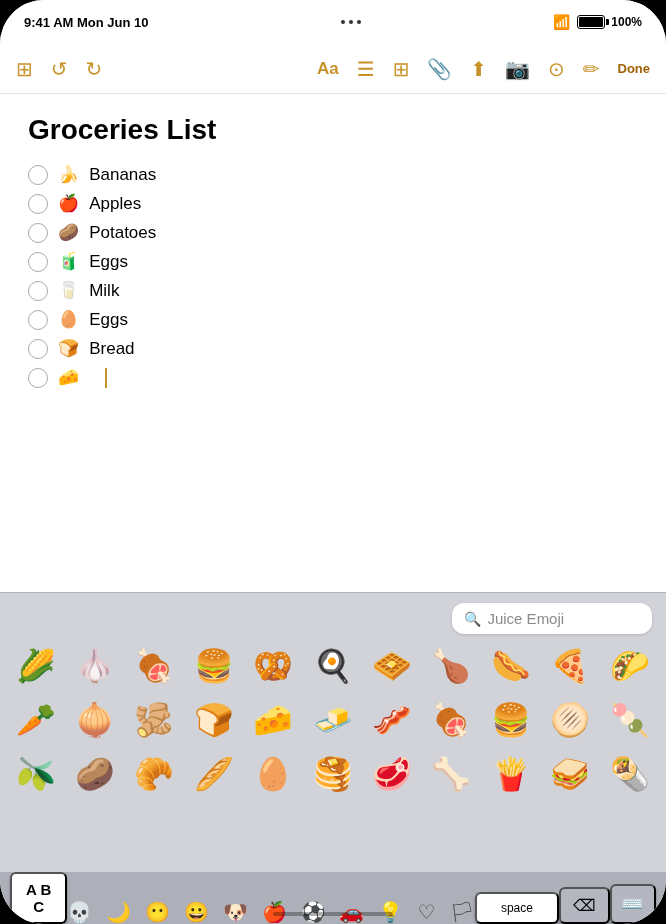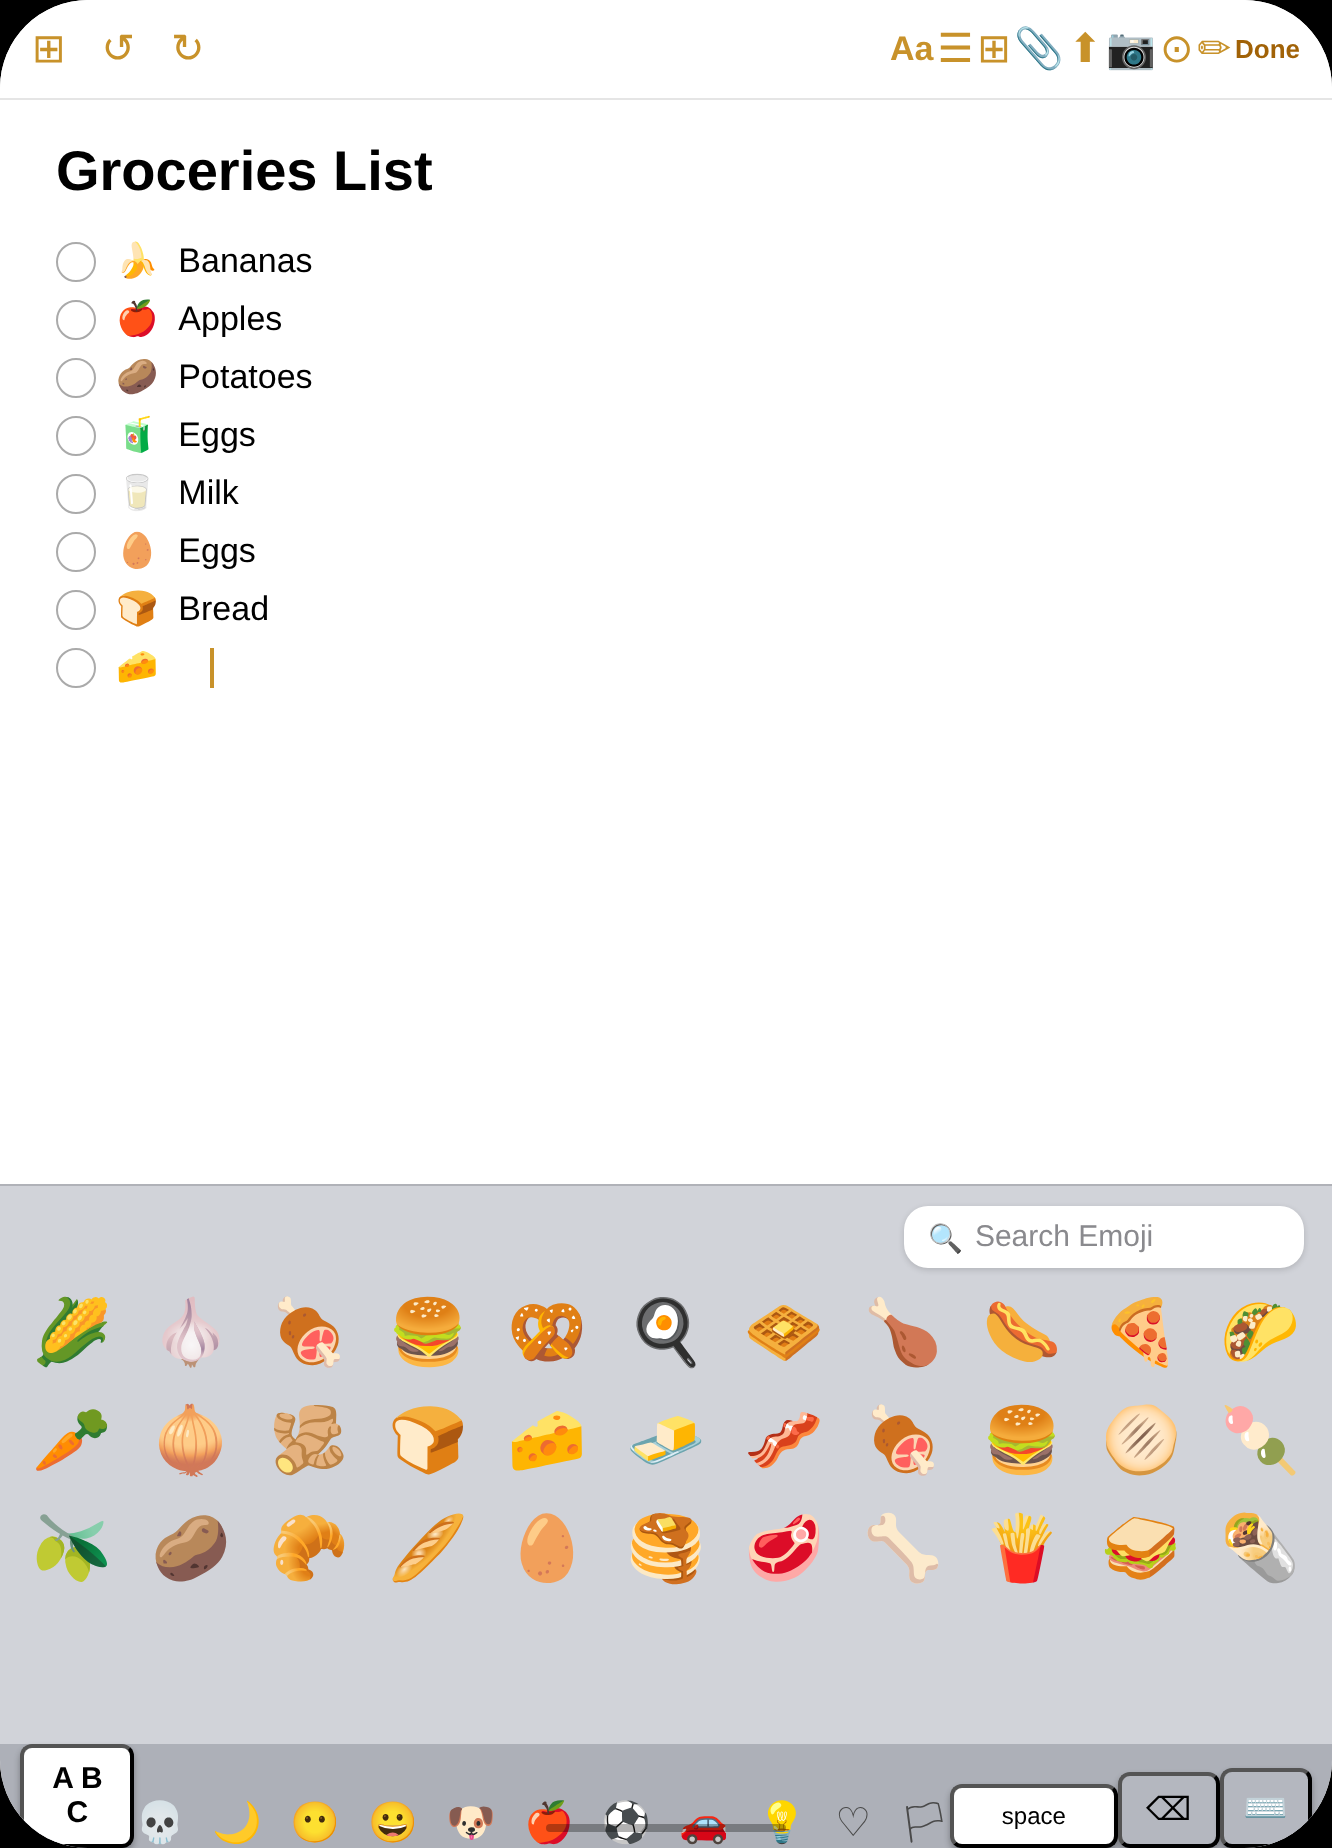--- a/index.html
+++ b/index.html
@@ -52,21 +52,21 @@
     .toolbar {
       height: 50px;
       background: #fff;
       display: flex;
       align-items: center;
       padding: 0 16px;
       gap: 18px;
       border-bottom: 1px solid #e5e5e5;
     }
     .toolbar-left { display: flex; align-items: center; gap: 18px; }
-    .toolbar-right { margin-left: auto; display: flex; align-items: center; gap: 2px; }
+    .toolbar-right { margin-left: auto; display: flex; align-items: center; gap: 18px; }
     .toolbar-icon { color: #C8922A; font-size: 20px; cursor: pointer; }
     .toolbar-done { color: #a16207; font-size: 13px; font-weight: 600; cursor: pointer; }
     .toolbar-aa { color: #C8922A; font-size: 17px; font-weight: 700; }
     
     .note-area {
       flex: 1;
       background: #fff;
       padding: 20px 28px;
       height: 580px;
       overflow: hidden;
@@ -181,20 +181,37 @@
       background: #000;
       border-radius: 2px;
       opacity: 0.3;
     }
   </style>
 </head>
 <body>
 
 <div class="device">
 
+  <div class="status-bar">
+    <div class="status-left">
+      <span>9:41 AM</span> <span>Mon Jun 10</span>
+    </div>
+    <div class="status-center">
+      <div class="status-dot"></div>
+      <div class="status-dot"></div>
+      <div class="status-dot"></div>
+    </div>
+    <div class="status-right">
+      <span class="wifi-icon">📶</span>
+      <div class="battery">
+        <div class="battery-fill"></div>
+      </div>
+      <span>100%</span>
+    </div>
+  </div>
 
   <div class="toolbar">
     <div class="toolbar-left">
       <span class="toolbar-icon">⊞</span>
       <span class="toolbar-icon">↺</span>
       <span class="toolbar-icon">↻</span>
     </div>
     <div class="toolbar-right">
       <span class="toolbar-aa" style="color:#C8922A">Aa</span>
       <span class="toolbar-icon">☰</span>
@@ -260,21 +277,21 @@
     <span class="cursor">&nbsp;</span>
   </li>
       </ul>
   </div>
 
   <div class="emoji-panel" style="height:280px; bottom:52px;">
 
     <div class="emoji-search-bar">
       <div class="emoji-search-box">
         <span class="search-icon-emoji">🔍</span>
-        <span>Search Emoji</span>
+        <span>Juice Emoji</span>
       </div>
     </div>
 
     <div class="emoji-grid-section" id="emoji-grid-container">
     <div class="emoji-row">
           <div class="emoji-cell">🌽</div>
           <div class="emoji-cell">🧄</div>
           <div class="emoji-cell">🍖</div>
           <div class="emoji-cell">🍔</div>
           <div class="emoji-cell">🥨</div>

